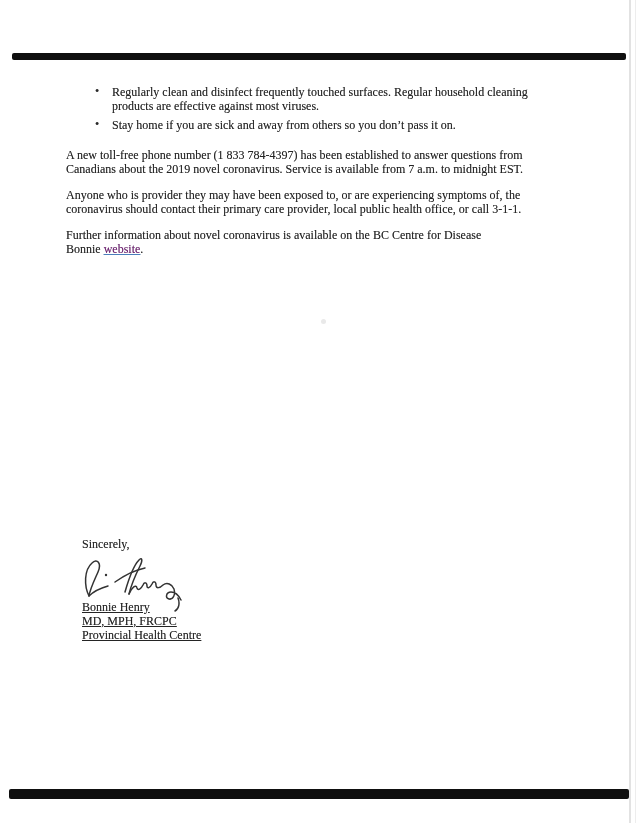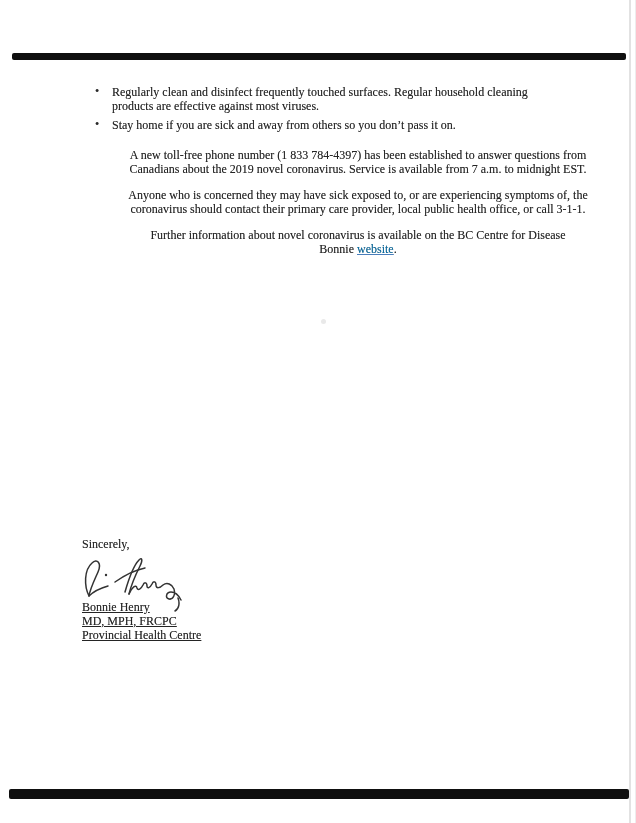--- a/index.html
+++ b/index.html
@@ -24,26 +24,26 @@
   .edge-line2 { position: absolute; top: 0; bottom: 0; right: 0; width: 1px; background: #ededed; }
   .speck { position: absolute; left: 321px; top: 319px; width: 5px; height: 5px;
            background: #e9e9e9; border-radius: 50%; }
 
   
   .bullets { position: absolute; left: 82px; top: 85px; width: 510px; }
   .bullet-item { position: relative; padding-left: 30px; }
   .bullet-item + .bullet-item { margin-top: 5px; }
   .marker { position: absolute; left: 13px; top: -1px; font-size: 12px; color: #2a2a2a; }
 
-  .para { position: absolute; left: 98px; width: 520px; text-align: center; }
+  .para { position: absolute; left: 66px; width: 520px; }
   .para-1 { top: 148px; }
   .para-2 { top: 188px; }
   .para-3 { top: 228px; }
 
-  .doc-link { color: #0369a1; text-decoration: underline; text-decoration-color: #4a7ebb; cursor: pointer; }
+  .doc-link { color: #701a75; text-decoration: underline; text-decoration-color: #4a7ebb; cursor: pointer; }
 
   .closing { position: absolute; left: 82px; top: 537px; font-family: Liberation Serif, serif; }
   .sig-wrap { position: absolute; left: 80px; top: 554px; width: 110px; height: 58px; }
   .signatory { position: absolute; left: 82px; top: 600px; text-decoration: underline; }
 </style>
 </head>
 <body>
 
 <div class="page">
 
@@ -64,21 +64,21 @@
       <div class="line">Stay home if you are sick and away from others so you don’t pass it on.</div>
     </div>
   </div>
 
   <div class="para para-1">
     <div class="line">A new toll-free phone number (1 833 784-4397) has been established to answer questions from</div>
     <div class="line">Canadians about the 2019 novel coronavirus. Service is available from 7 a.m. to midnight EST.</div>
   </div>
 
   <div class="para para-2">
-    <div class="line">Anyone who is concerned they may have sick exposed to, or are experiencing symptoms of, the</div>
+    <div class="line">Anyone who is provider they may have been exposed to, or are experiencing symptoms of, the</div>
     <div class="line">coronavirus should contact their primary care provider, local public health office, or call 3-1-1.</div>
   </div>
 
   <div class="para para-3">
     <div class="line">Further information about novel coronavirus is available on the BC Centre for Disease</div>
     <div class="line">
       <span>Bonnie</span>
       <a class="doc-link">website</a><span>.</span>
     </div>
   </div>

